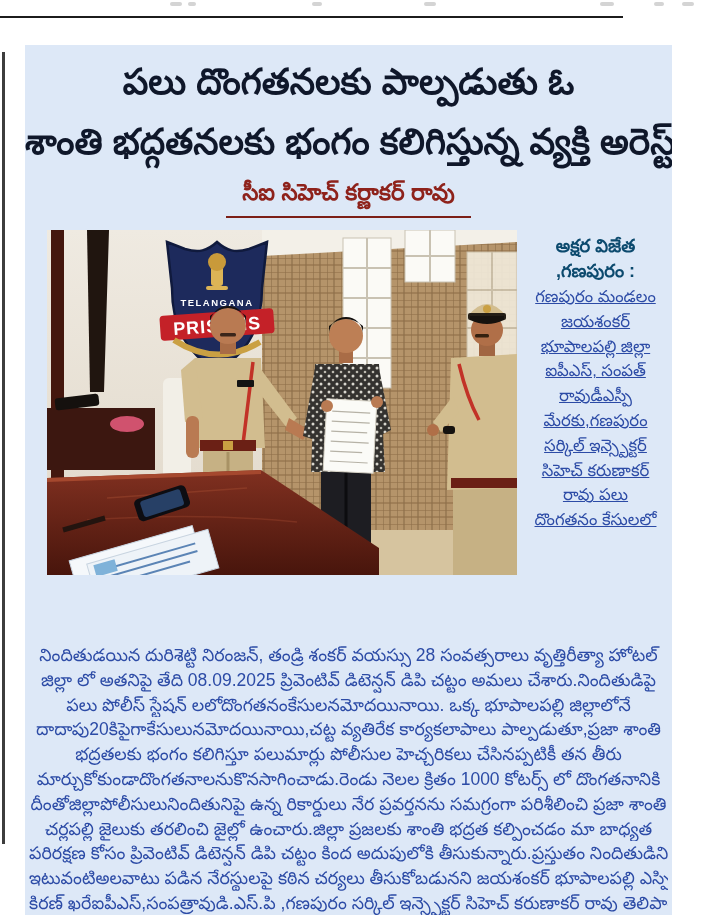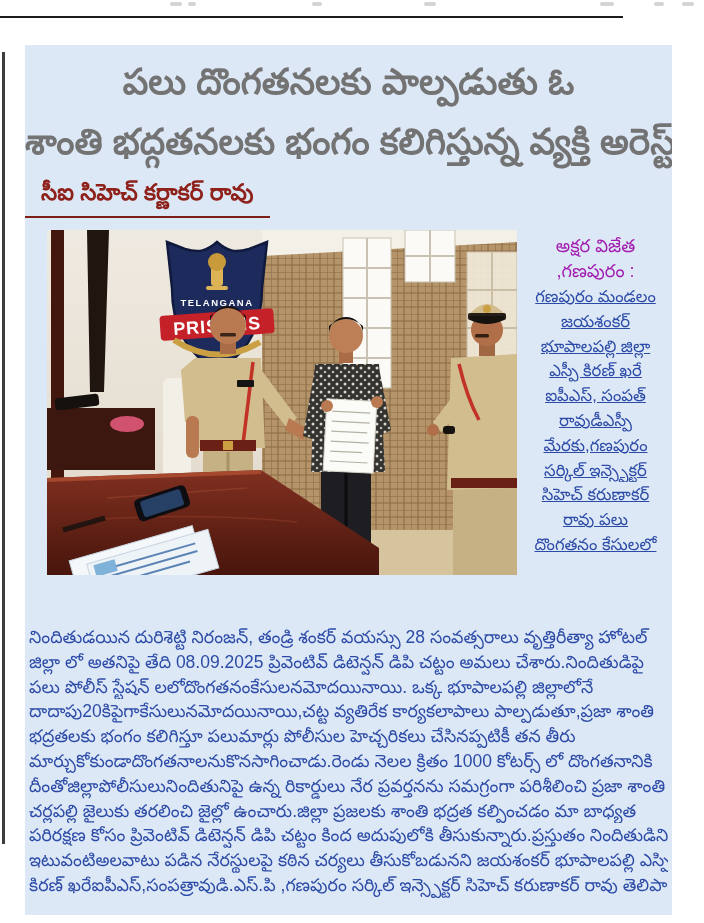--- a/index.html
+++ b/index.html
@@ -9,40 +9,40 @@
     overflow:hidden;
   }
   .remnant{position:absolute;top:2px;height:4px;border-radius:2px;background:#d4d4d4;}
   .top-rule{position:absolute;top:16px;left:0;width:623px;height:2px;background:#1c1c1c;}
   .left-rule{position:absolute;top:52px;left:2px;width:3px;height:792px;background:#3d3d3d;}
   .article-box{
     position:absolute;left:25px;top:45px;width:647px;height:870px;
     background:#dde8f7;overflow:hidden;
   }
   .headline{
-    text-align:center;color:#737373;font-weight:bold;
+    text-align:center;color:#0f172a;font-weight:bold;
     font-size:36px;line-height:58px;white-space:nowrap;overflow:hidden;
   }
   .headline.l1{margin-top:8px;}
   .headline.l2{margin-top:2px;}
-  .byline-wrap{margin-top:8px;}
+  .byline-wrap{text-align:center;margin-top:8px;}
   .byline{
     display:inline-block;color:#8e221b;font-weight:bold;font-size:23px;
     padding:0 16px 5px 16px;border-bottom:2px solid #7c1f17;white-space:nowrap;
   }
   .content-row{display:flex;margin-top:12px;padding-left:22px;}
   .photo-frame{width:470px;height:385px;flex:0 0 470px;overflow:hidden;}
   .side-col{
     flex:1;text-align:center;color:#2c4ba6;font-size:16.5px;line-height:24.8px;
     padding:4px 2px 0 4px;overflow:hidden;
   }
-  .side-col .dateline{color:#a21caf;font-weight:normal;font-size:18px;line-height:25px;white-space:nowrap;}
+  .side-col .dateline{color:#0c4a6e;font-weight:bold;font-size:18px;line-height:25px;white-space:nowrap;}
   .side-col .s-line{white-space:nowrap;overflow:hidden;text-decoration:underline;}
   .body-text{
-    margin-top:10px;padding:0 4px;color:#2c4ba6;
+    margin-top:28px;padding:0 4px;text-align:center;color:#2c4ba6;
     font-size:17.5px;line-height:24.8px;
   }
   .body-text .b-line{white-space:nowrap;overflow:hidden;}
 </style>
 </head>
 <body>
 
 <div class="remnant" style="left:170px;width:12px;"></div>
 <div class="remnant" style="left:188px;width:8px;"></div>
 <div class="remnant" style="left:312px;width:10px;"></div>
@@ -206,21 +206,20 @@
         </g>
       </svg>
     </div>
 
     <div class="side-col">
       <div class="dateline">అక్షర విజేత</div>
       <div class="dateline">,గణపురం :</div>
       <div class="s-line">గణపురం మండలం</div>
       <div class="s-line">జయశంకర్</div>
       <div class="s-line">భూపాలపల్లి జిల్లా</div>
-      <div class="s-line">ఎస్పీ కిరణ్ ఖరే</div>
       <div class="s-line">ఐపీఎస్, సంపత్</div>
       <div class="s-line">రావుడీఎస్పీ</div>
       <div class="s-line">మేరకు,గణపురం</div>
       <div class="s-line">సర్కిల్ ఇన్స్పెక్టర్</div>
       <div class="s-line">సిహెచ్ కరుణాకర్</div>
       <div class="s-line">రావు  పలు</div>
       <div class="s-line">దొంగతనం కేసులలో</div>
     </div>
   </div>
 

